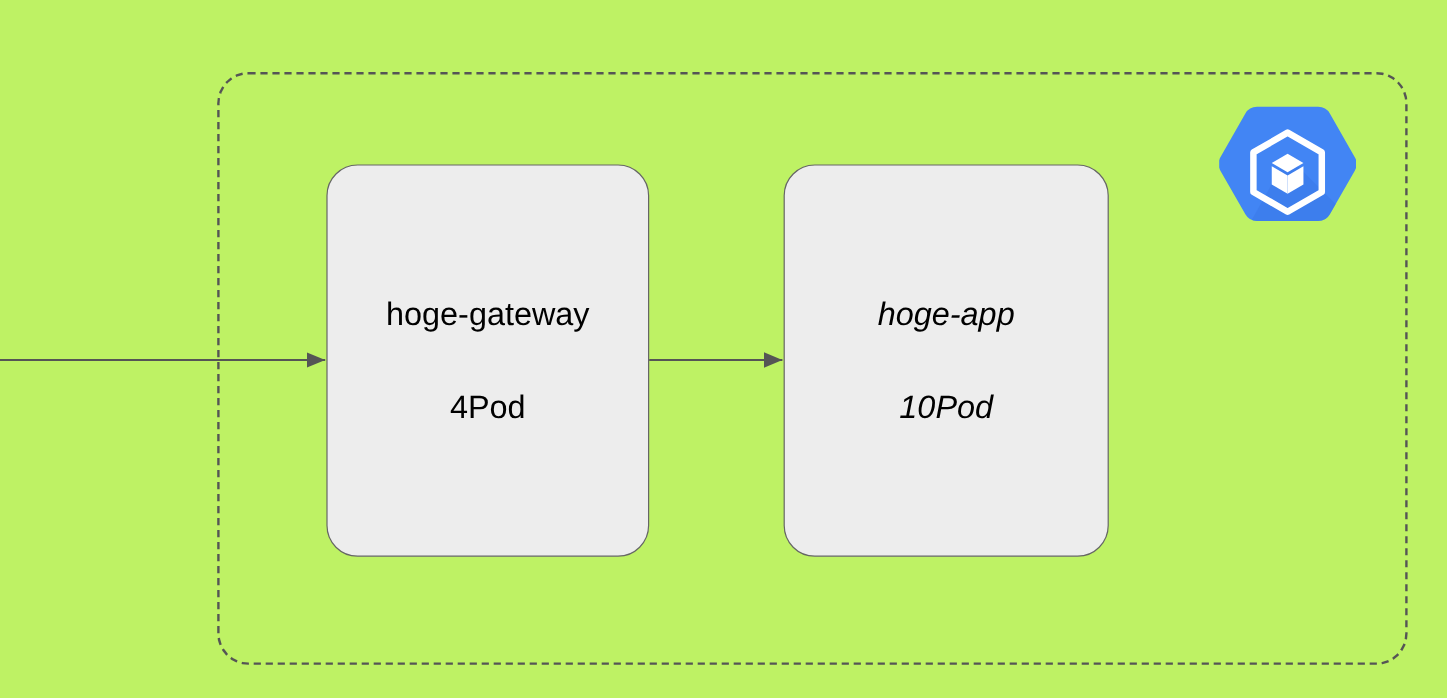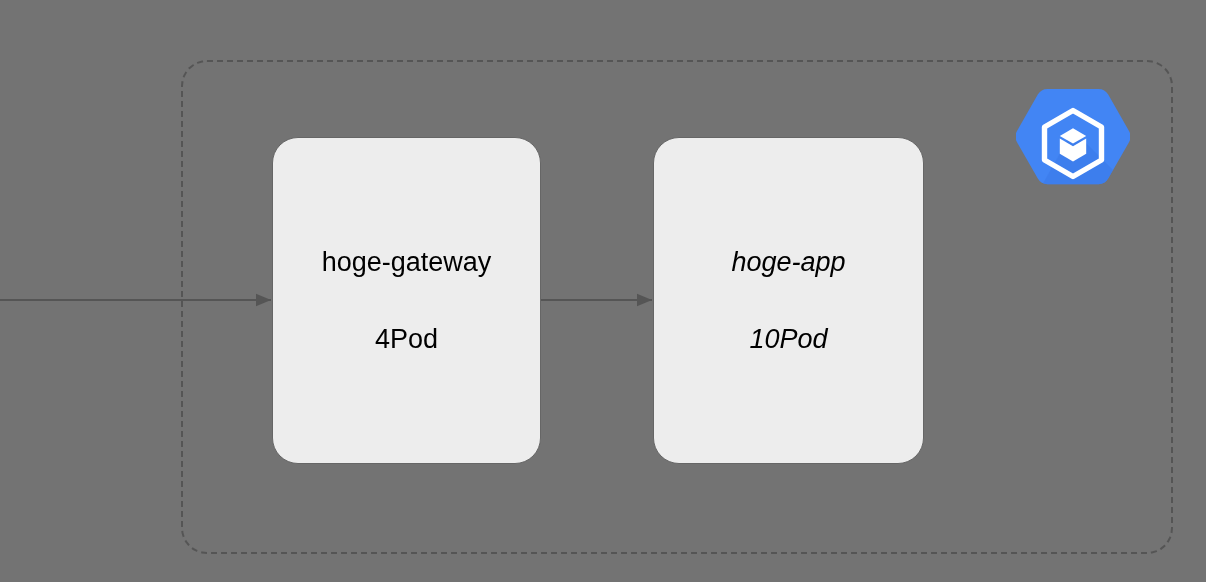--- a/index.html
+++ b/index.html
@@ -7,21 +7,21 @@
     padding: 0;
     background: #ffffff;
   }
   body {
     font-family: "Liberation Sans", sans-serif;
   }
   #canvas {
     position: relative;
     width: 1206px;
     height: 582px;
-    background: #737373;
+    background: #bef264;
     overflow: hidden;
   }
   
   .cluster-boundary {
     position: absolute;
     left: 181px;
     top: 60px;
     width: 992px;
     height: 494px;
     box-sizing: border-box;

